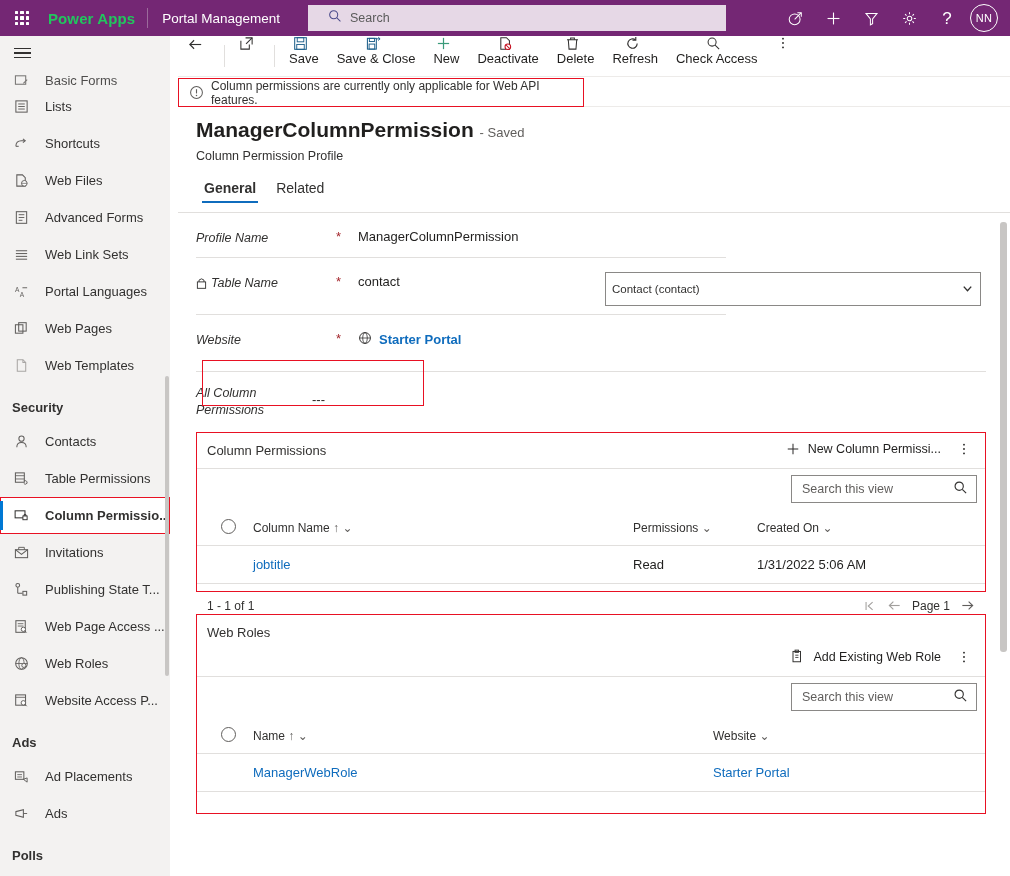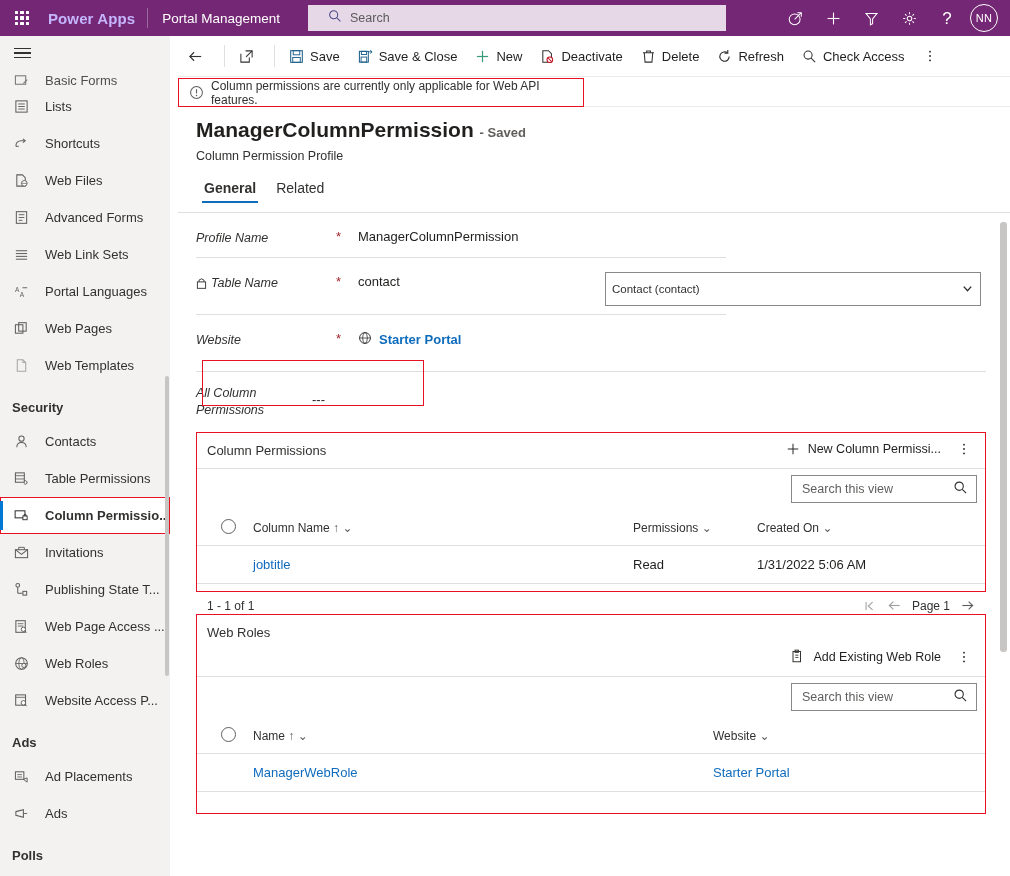--- a/index.html
+++ b/index.html
@@ -22,21 +22,21 @@
     width: 44px; height: 36px; display: flex; align-items: center;
     justify-content: center; cursor: pointer;
   }
   .waffle-grid {
     width: 14px; height: 14px;
     display: grid; grid-template-columns: repeat(3, 1fr);
     grid-template-rows: repeat(3, 1fr); gap: 2px;
   }
   .waffle-grid i { background: #ffffff; border-radius: 0.5px; display: block; }
   .brand {
-    color: #c4b5fd; font-size: 15px; font-weight: bold;
+    color: #22c55e; font-size: 15px; font-weight: bold;
     padding: 0 12px 0 4px; letter-spacing: .1px; white-space: nowrap;
   }
   .brand-sep { width: 1px; height: 20px; background: #9c6a9c; }
   .app-name {
     color: #ffffff; font-size: 13.5px; padding: 0 14px; white-space: nowrap;
   }
   .topsearch {
     position: absolute; left: 308px; top: 5px; width: 418px; height: 26px;
     background: #e6d8e6; display: flex; align-items: center; padding: 0 20px;
   }
@@ -105,42 +105,42 @@
   }
 
   
   .cmdbar {
     position: absolute; top: 36px; left: 178px; width: 832px; height: 41px;
     background: #ffffff; display: flex; align-items: center;
     border-bottom: 1px solid #edebe9;
   }
   .cmdbtn {
     display: flex; align-items: center; height: 41px; padding: 0 9px;
-    font-size: 13px; color: #201f1e; cursor: pointer; white-space: nowrap;
+    font-size: 13px; color: #201f1e; cursor: pointer; white-space: nowrap; flex-direction: column;
   }
   .cmdbtn .ci { margin-right: 6px; display: flex; align-items: center; }
   .cmd-sep { width: 1px; height: 22px; background: #e1dfdd; margin: 0 5px; }
 
   
   .banner {
     position: absolute; top: 78px; left: 178px; width: 406px; height: 29px;
     border: 1.5px solid #e81123; background: #ffffff;
     display: flex; align-items: center; padding-left: 10px;
     font-size: 12px; color: #323130;
   }
   .banner .warnicon { margin-right: 7px; display: flex; }
   .banner-rest {
     position: absolute; top: 78px; left: 584px; width: 426px; height: 29px;
     background: #ffffff; border-bottom: 1px solid #edebe9;
   }
 
   
   .rechead { position: absolute; top: 110px; left: 178px; width: 832px; height: 103px; background: #fff; }
   .rectitle { position: absolute; left: 18px; top: 8px; font-size: 21px; font-weight: bold; color: #201f1e; }
-  .recsaved { font-size: 13px; font-weight: bold; color: #605e5c; }
+  .recsaved { font-size: 13px; font-weight: normal; color: #605e5c; }
   .recsub { position: absolute; left: 18px; top: 39px; font-size: 12.5px; color: #323130; }
   .tabs { position: absolute; left: 16px; top: 64px; display: flex; }
   .tab {
     font-size: 14px; padding: 6px 10px 7px 10px; cursor: pointer;
     color: #323130; position: relative;
   }
   .tab.active { font-weight: bold; }
   .tab.active::after {
     content: ""; position: absolute; left: 8px; right: 8px; bottom: 0;
     height: 2.5px; background: #0f6cbd;

